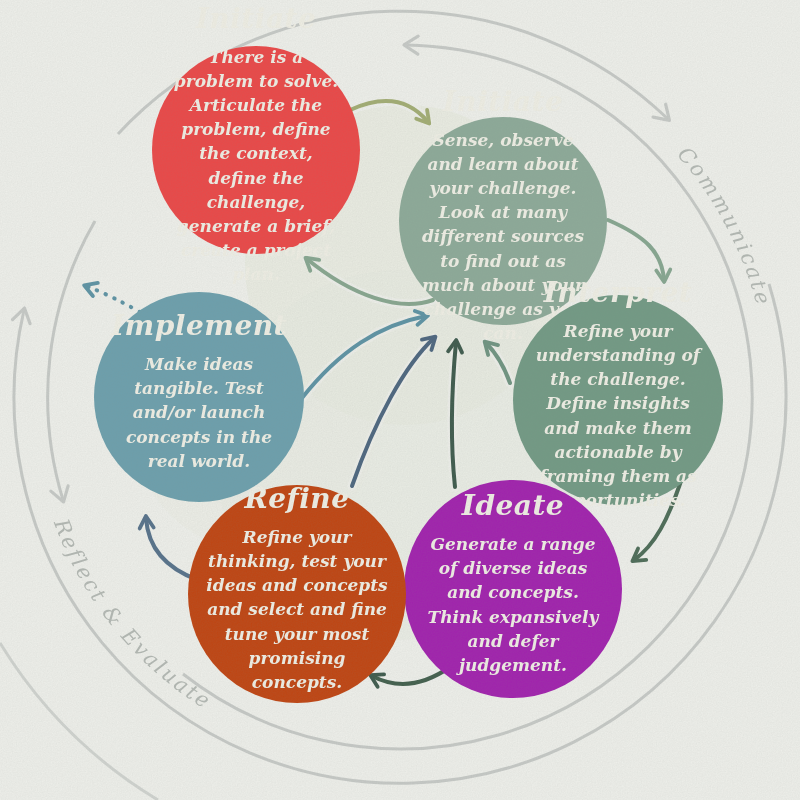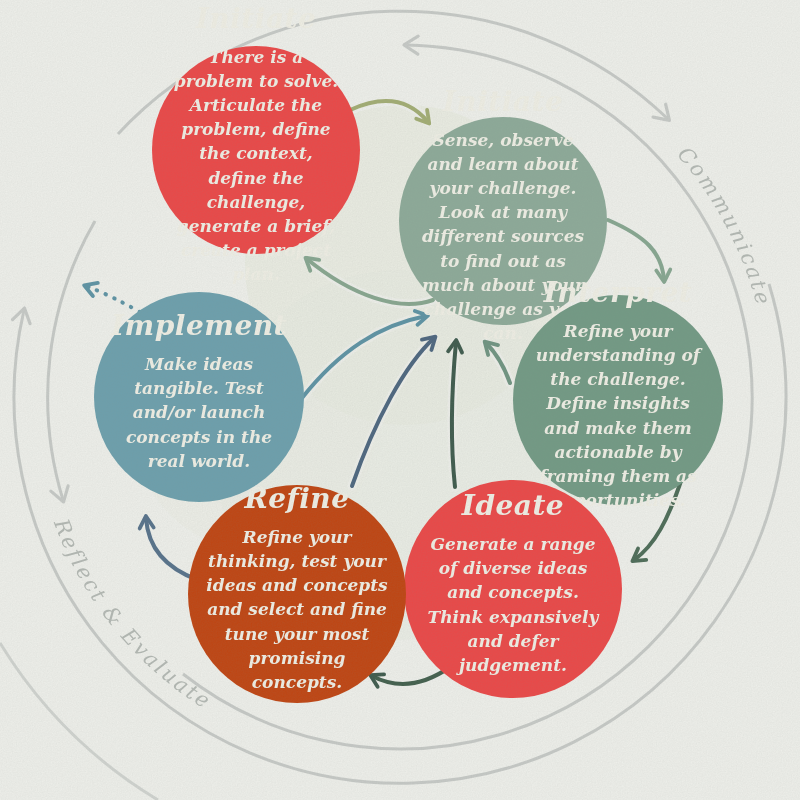--- a/index.html
+++ b/index.html
@@ -146,21 +146,21 @@
   <div class="circle" style="left: 399px; top: 117px; width: 208px; height: 208px; background: rgb(141, 171, 153);">
     <h2>Initiate</h2>
     <p>Sense, observe and learn about your challenge. Look at many different sources to find out as much about your challenge as you can.</p>
   </div>
 
   <div class="circle" style="left: 513px; top: 295px; width: 210px; height: 210px; background: rgb(113, 154, 132);">
     <h2>Interpret</h2>
     <p>Refine your understanding of the challenge. Define insights and make them actionable by framing them as opportunities.</p>
   </div>
 
-  <div class="circle" style="left: 404px; top: 480px; width: 218px; height: 218px; background: #ef4444;">
+  <div class="circle" style="left: 404px; top: 480px; width: 218px; height: 218px; background: #a21caf;">
     <h2>Ideate</h2>
     <p>Generate a range of diverse ideas and concepts. Think expansively and defer judgement.</p>
   </div>
 
   <div class="circle" style="left: 188px; top: 485px; width: 218px; height: 218px; background: #c2410c;">
     <h2>Refine</h2>
     <p>Refine your thinking, test your ideas and concepts and select and fine tune your most promising concepts.</p>
   </div>
 
   <div class="circle" style="left: 94px; top: 292px; width: 210px; height: 210px; background: rgb(107, 160, 174);">

